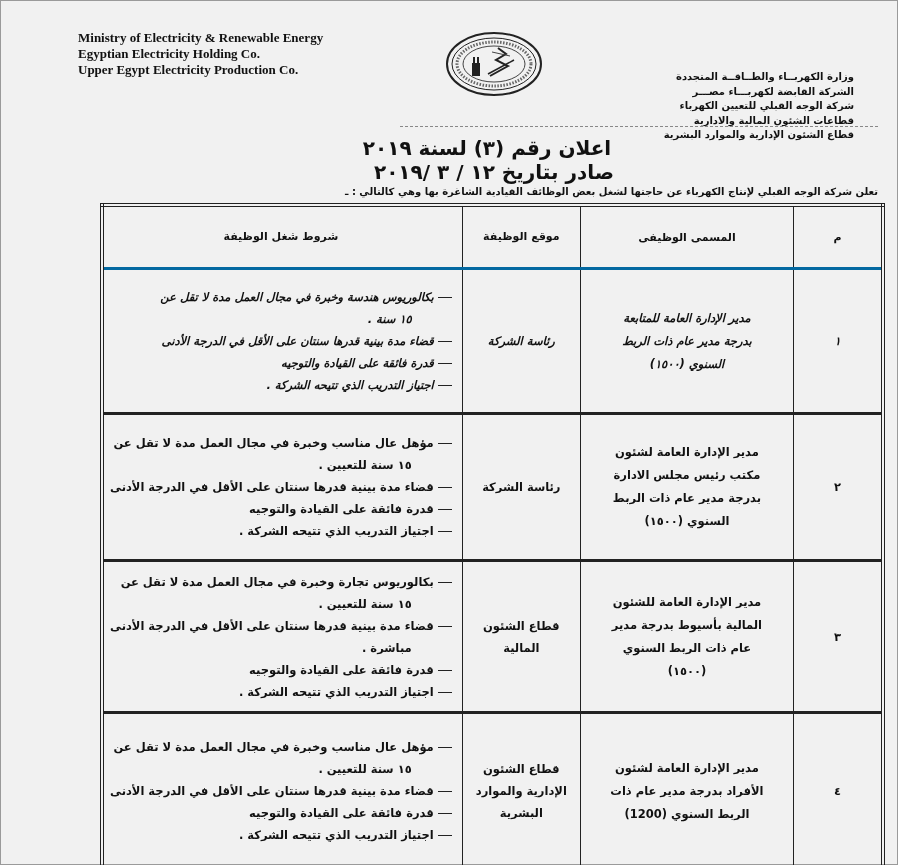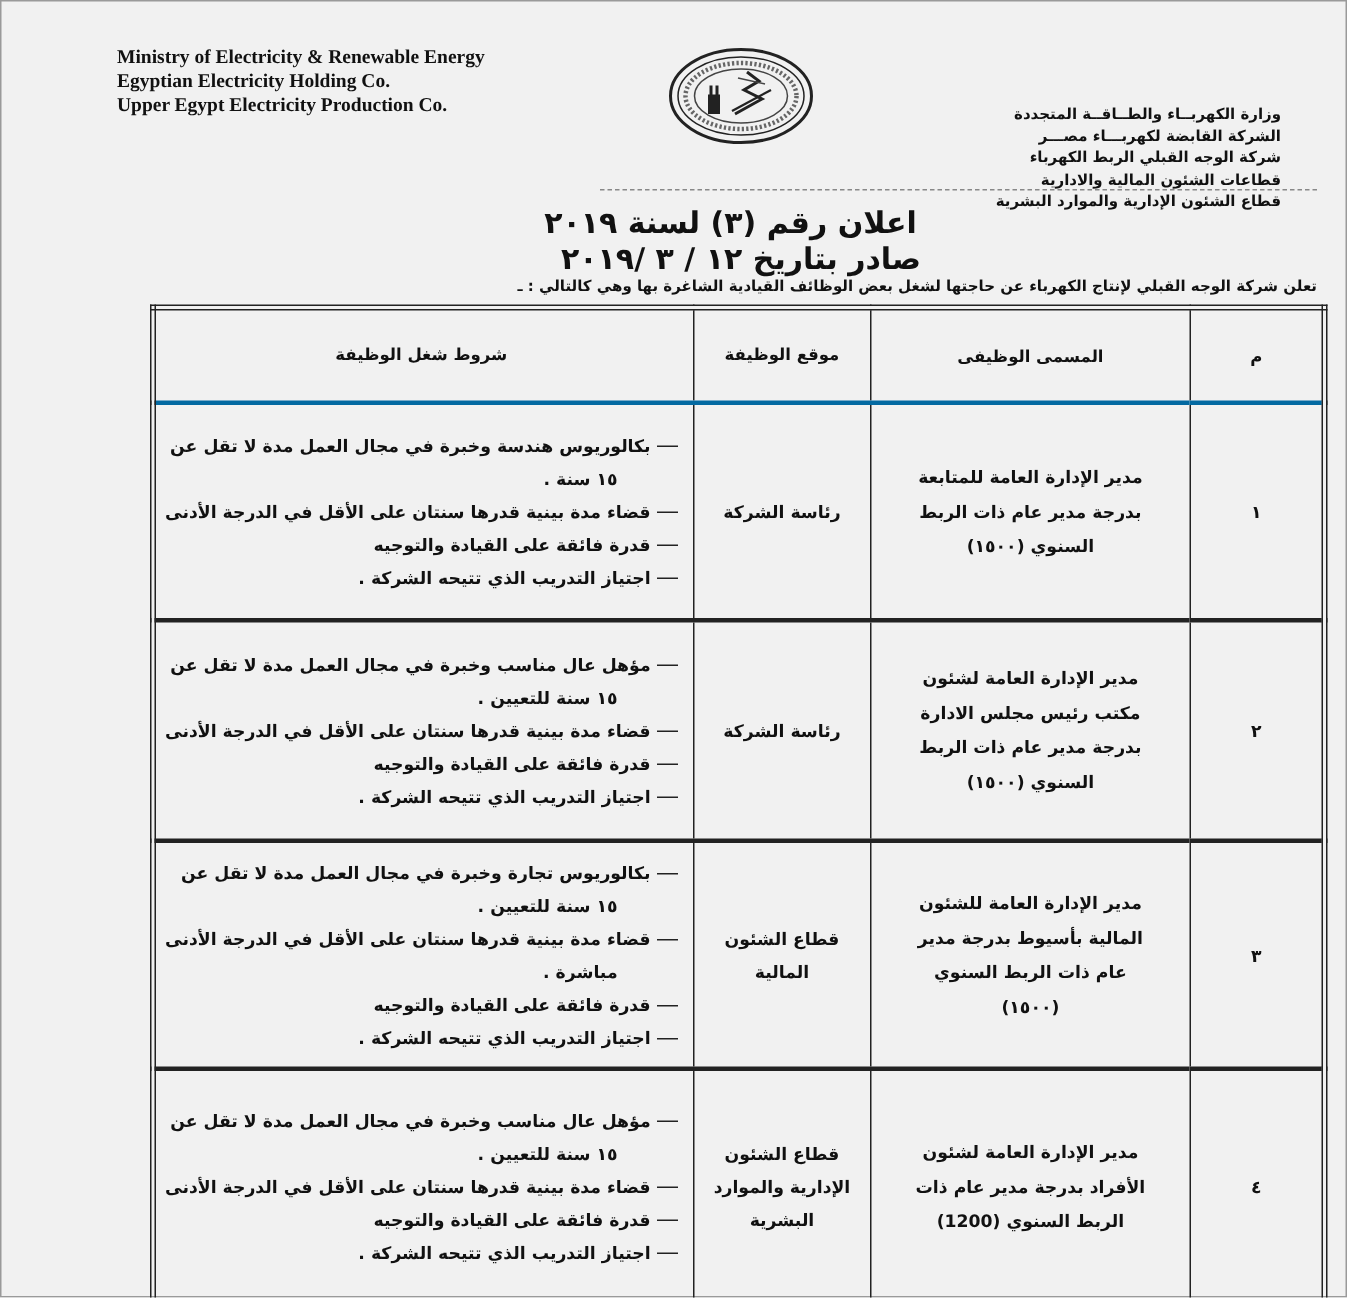--- a/index.html
+++ b/index.html
@@ -18,21 +18,21 @@
   .title1 { top:136px; font-size:20px; padding-left:76px; }
   .title2 { top:160px; font-size:20px; padding-left:90px; }
   .intro { position:absolute; right:20px; top:186px; direction:rtl; font-weight:bold; font-size:10px; white-space:nowrap; }
   table.jobs { position:absolute; left:100px; top:203px; width:785px; height:632px; border-collapse:collapse; border:4px double #222; direction:rtl; }
   table.jobs td, table.jobs th { border:1.5px solid #222; vertical-align:middle; font-weight:bold; font-size:11.5px; }
   table.jobs th { height:52px; text-align:center; font-size:11px; }
   .col-num { width:86px; text-align:center; }
   .col-title { width:200px; text-align:center; line-height:23px; padding:0 7px; }
   .col-loc { width:116px; text-align:center; line-height:22px;margin-top:12px; }
   .col-cond { text-align:right; padding:4px 10px 4px 6px; line-height:22px; }
-  tr.row1 td { height:134px; }
+  tr.row1 td { height:134px;font-style:italic; }
   tr.row2 td { height:136px; }
   tr.row3 td { height:141px; }
   tr.row4 td { height:146px; }
   tr.head-row th { border-bottom:3px solid #0369a1; }
   tr.body-row td { border-bottom:3px solid #222; }
   .cond-item { white-space:nowrap; }
   .cond-cont { padding-right:40px; }
   .tick { display:inline-block; width:14px; border-top:1.5px solid #222; vertical-align:middle; margin-left:4px; }
 </style>
 </head>
@@ -55,21 +55,21 @@
   <rect x="29" y="27" width="2" height="7" fill="#222"></rect>
   <rect x="33" y="27" width="2" height="7" fill="#222"></rect>
   <path d="M54 18 L62 24 L52 30 L64 36 L46 46" fill="none" stroke="#222" stroke-width="2"></path>
   <path d="M44 44 L70 30" stroke="#222" stroke-width="1.5"></path>
   <path d="M48 22 L66 26" stroke="#444" stroke-width="1"></path>
 </svg>
 
 <div class="ar-header">
   <div>وزارة الكهربــاء والطــاقــة المتجددة</div>
   <div>الشركة القابضة لكهربـــاء مصـــر</div>
-  <div>شركة الوجه القبلي الربط الكهرباء</div>
+  <div>شركة الوجه القبلي للتعيين الكهرباء</div>
   <div>قطاعات الشئون المالية والادارية</div>
   <div>قطاع الشئون الإدارية والموارد البشرية</div>
 </div>
 
 <div class="dotted"></div>
 
 <div class="title title1">اعلان رقم (٣) لسنة ٢٠١٩</div>
 <div class="title title2">صادر بتاريخ  ١٢ / ٣ /٢٠١٩</div>
 <div class="intro">تعلن شركة الوجه القبلي لإنتاج الكهرباء عن حاجتها لشغل بعض الوظائف القيادية الشاغرة بها وهي كالتالي : ـ</div>
 

